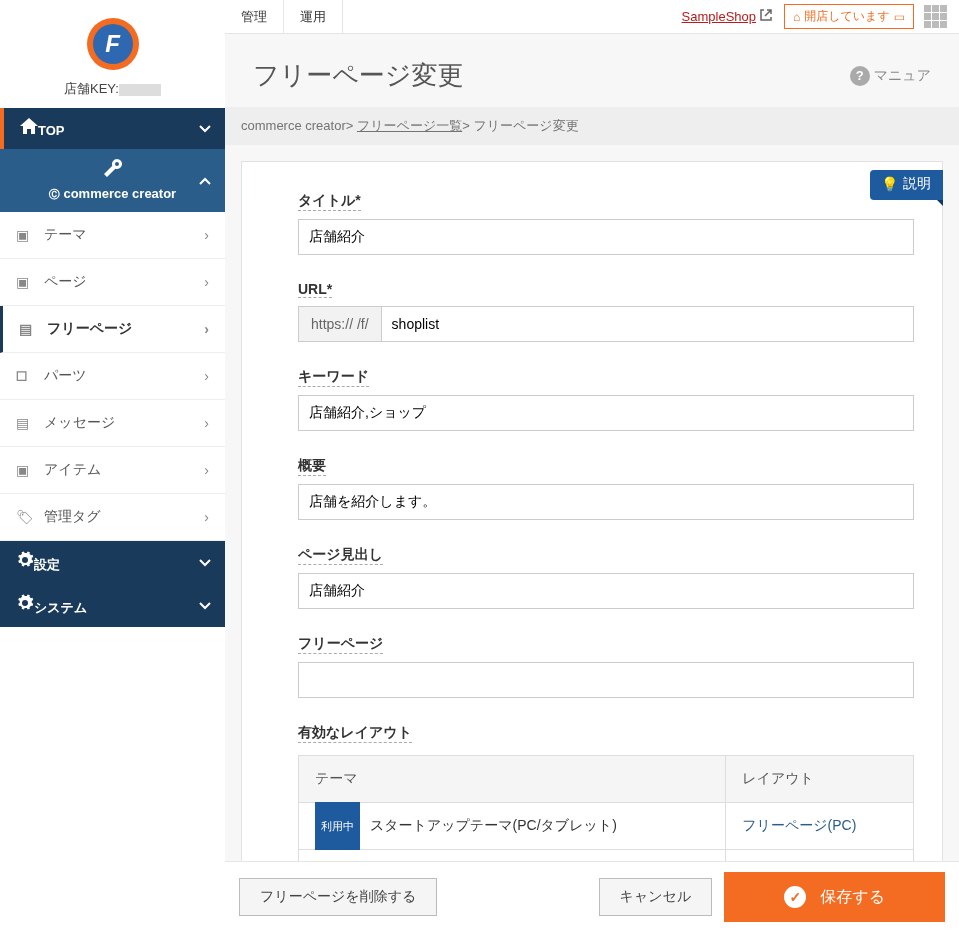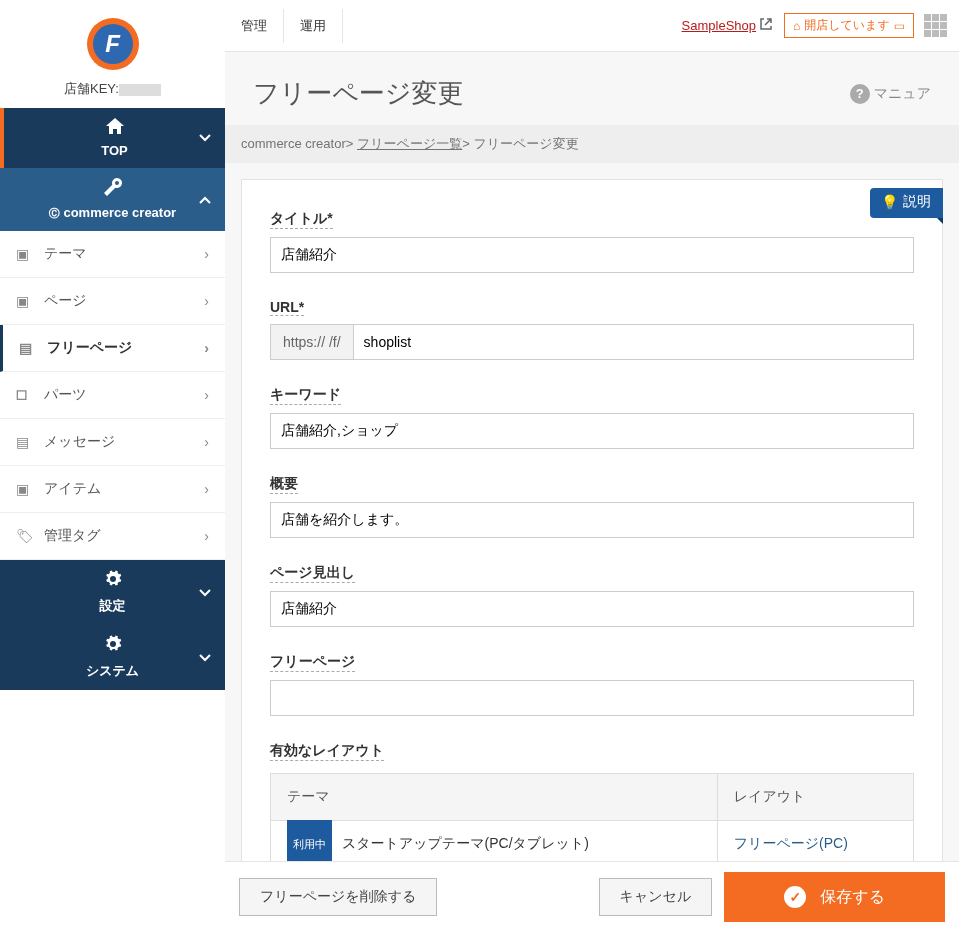--- a/index.html
+++ b/index.html
@@ -9,35 +9,35 @@
 
 
 .sidebar { width: 225px; background: #fff; flex-shrink: 0; box-shadow: 2px 0 4px rgba(0,0,0,0.05); }
 .logo-area { text-align: center; padding: 18px 0 8px; }
 .logo-circle { width: 52px; height: 52px; border-radius: 50%; background: #f36c21; display: inline-flex; align-items: center; justify-content: center; }
 .logo-inner { width: 40px; height: 40px; border-radius: 50%; background: #2e68b1; color: #fff; font-weight: bold; font-size: 24px; display: flex; align-items: center; justify-content: center; font-style: italic; }
 .shop-key { text-align: center; font-size: 13px; padding: 2px 0 10px; color: #444; }
 .redacted { display:inline-block; width:42px; height:12px; background:#ddd; vertical-align:middle; }
 
 .nav-item { display: flex; align-items: center; padding: 14px 16px; cursor: pointer; position: relative; }
-.nav-item.dark { background: #1a3a5c; color: #fff; flex-direction: column; padding: 10px 4px; }
+.nav-item.dark { background: #1a3a5c; color: #fff; flex-direction: row; padding: 10px 16px; }
 .nav-item.dark.top { border-left: 4px solid #f36c21; }
 .nav-item.active-parent { background: #2a5d8a; color: #fff; flex-direction: column; padding: 10px 0; align-items: center; }
 .nav-item.dark .nav-label, .nav-item.active-parent .nav-label { margin-top: 4px; font-size: 13px; font-weight: 600; }
 .nav-item .chevron { position: absolute; right: 14px; top: 50%; transform: translateY(-50%); }
 .nav-icon { font-size: 18px; }
 
 .sub-item { display: flex; align-items: center; padding: 14px 16px; cursor: pointer; color: #555; border-bottom: 1px solid #eee; }
 .sub-item.selected { background: #fff; border-left: 3px solid #1a3a5c; font-weight: 600; color:#333; }
 .sub-item .sub-icon { width: 20px; margin-right: 8px; color: #888; }
 .sub-item .chevron { margin-left: auto; color: #888; }
 
 
 .main { flex: 1; background: #f7f7f7; overflow: hidden; display: flex; flex-direction: column; }
-.topbar { display: flex; align-items: center; background: #fff; border-bottom: 1px solid #e5e5e5; height: 52px; padding-right: 12px; }
+.topbar { display: flex; align-items: center; background: #fff; border-bottom: 1px solid #e5e5e5; height: 34px; padding-right: 12px; }
 .tab { padding: 8px 16px; border-right: 1px solid #e5e5e5; cursor: pointer; font-size: 13px; }
 .topbar-spacer { flex: 1; }
 .shop-link { text-decoration: underline; color: #b91c1c; font-size: 13px; margin-right: 12px; display: flex; align-items: center; gap: 4px; }
 .status-badge { border: 1px solid #f36c21; color: #f36c21; font-size: 12px; padding: 3px 8px; display: flex; align-items: center; gap: 4px; margin-right: 10px; }
 .grid-icon { display: grid; grid-template-columns: repeat(3,7px); gap: 1px; }
 .grid-icon span { width:7px; height:7px; background:#bbb; }
 
 .page-header { display: flex; align-items: center; padding: 24px 28px 14px; }
 .page-title { font-size: 26px; font-weight: 300; color: #555; }
 .header-spacer { flex: 1; }
@@ -46,21 +46,21 @@
 
 .breadcrumb { background: #eee; padding: 10px 16px; font-size: 13px; color: #737373; }
 .breadcrumb .link { text-decoration: underline; cursor: pointer; }
 
 .content { padding: 16px; flex: 1; overflow-y: auto; position: relative; }
 .card { background: #fff; border: 1px solid #e2e2e2; padding: 30px 28px 60px; position: relative; }
 
 .explain-tab { position: absolute; right: -1px; top: 8px; background: #1e5a9e; color: #fff; padding: 5px 12px 7px; border-radius: 4px 0 0 4px; font-size: 14px; display:flex; align-items:center; gap:4px; }
 .explain-tab::after { content:""; position:absolute; bottom:-6px; right:0; border:3px solid transparent; border-top-color:#0d3a6b; border-right-color:#0d3a6b; }
 
-.field { margin-bottom: 26px; }
+.field { margin-bottom: 26px; margin-left: 28px; }
 .field-label { font-weight: 600; border-bottom: 1px dashed #aaa; display: inline-block; margin-bottom: 8px; font-size: 14px; }
 .input { width: 100%; border: 1px solid #ccc; padding: 9px 10px; font-size: 14px; }
 .url-row { display: flex; }
 .url-prefix { background: #f2f2f2; border: 1px solid #ccc; border-right: none; padding: 9px 12px; color: #666; font-size: 14px; display:flex; align-items:center; }
 .url-row .input { flex: 1; }
 
 .layout-table { width: 100%; border-collapse: collapse; margin-top: 4px; }
 .layout-table th, .layout-table td { border: 1px solid #ddd; padding: 14px 16px; text-align: left; font-size: 14px; }
 .layout-table th { background: #f5f5f5; font-weight: normal; color:#555; }
 .layout-table th.link-th { }

